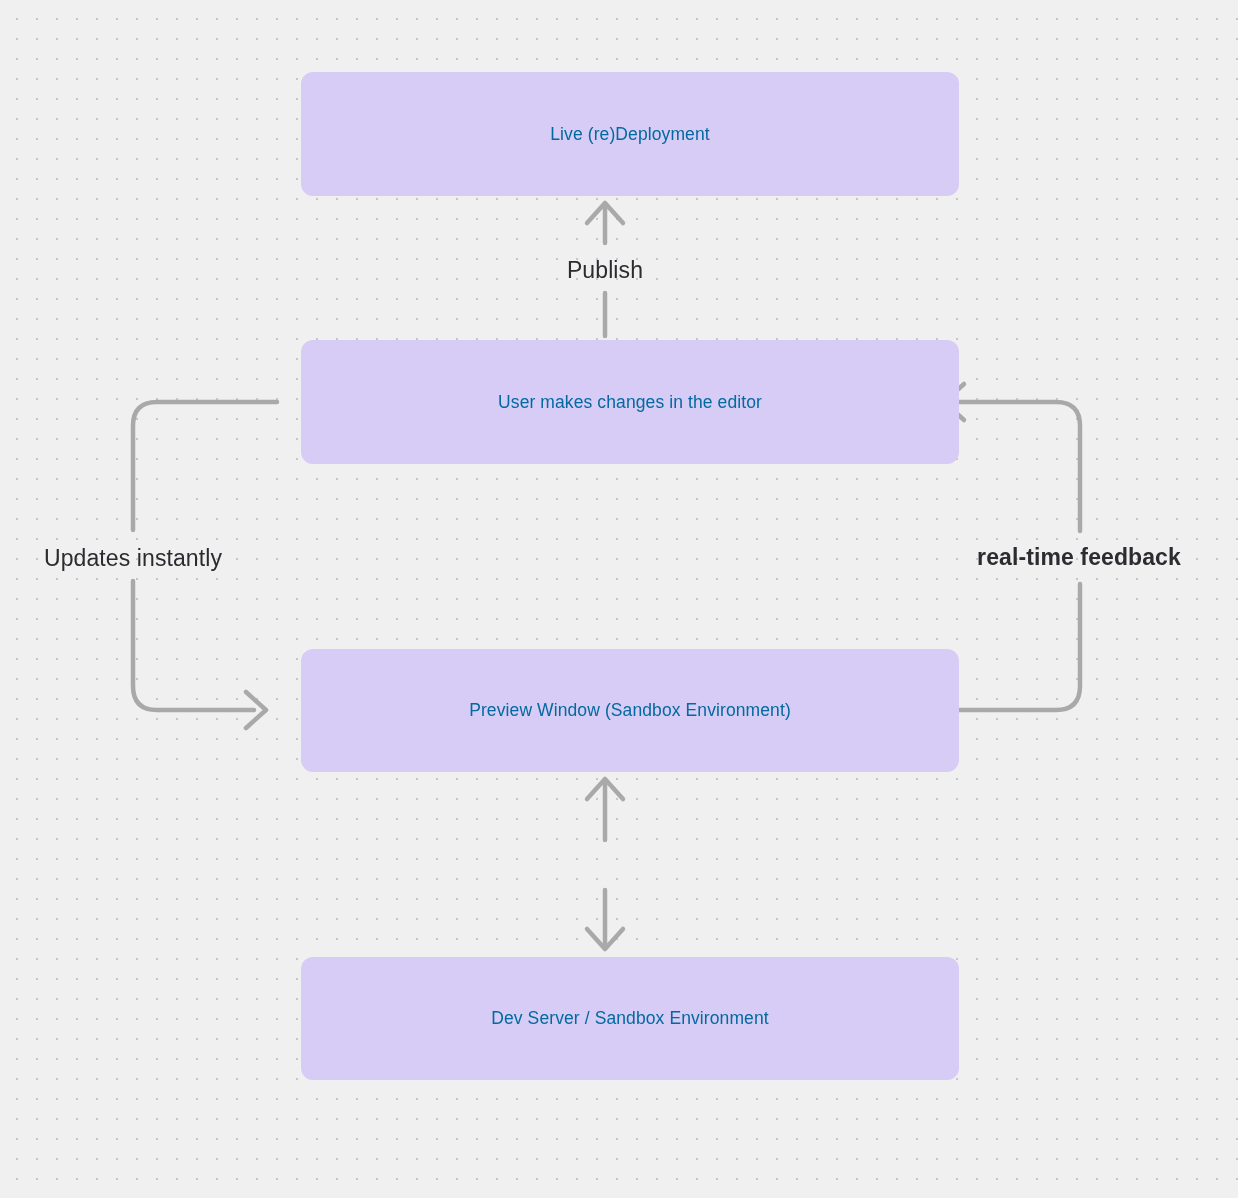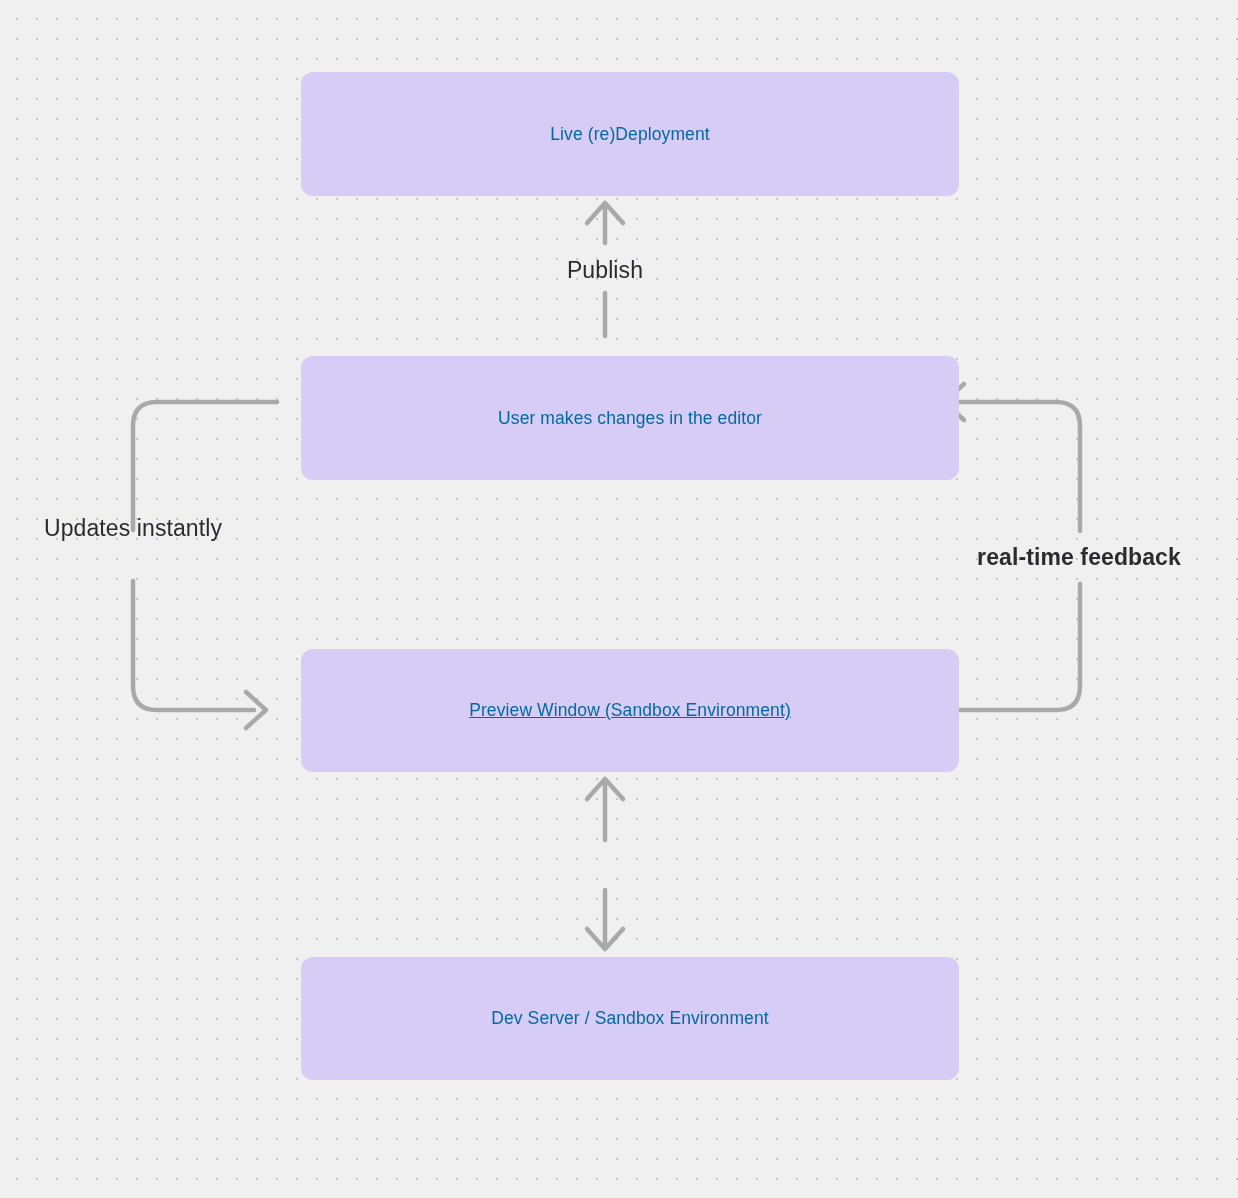--- a/index.html
+++ b/index.html
@@ -42,33 +42,33 @@
     border-radius: 12px;
     display: flex;
     align-items: center;
     justify-content: center;
     font-size: 17.5px;
     color: #0369a1;
     letter-spacing: 0.1px;
     margin-left: 24px;
   }
   .node-1 { top: 72px; }
-  .node-2 { top: 356px; }
-  .node-3 { top: 649px; height: 123px; text-decoration: underline; }
+  .node-2 { top: 340px; }
+  .node-3 { top: 649px; height: 123px; }
   .node-4 { top: 957px; height: 123px; }
   .edge-label {
     position: absolute;
     transform: translate(-50%, -50%);
     font-size: 23px;
     color: #2b2b30;
     white-space: nowrap;
     letter-spacing: 0.1px;
   }
   .label-publish   { left: 605px;  top: 270px; }
-  .label-updates   { left: 133px;  top: 528px; }
+  .label-updates   { left: 133px;  top: 558px; }
   .label-feedback  { left: 1079px; top: 557px; font-weight: bold; }
   .label-spun      { left: 606px;  top: 866px; }
 </style>
 </head>
 <body>
 
 <div class="canvas">
 
   <svg class="edges-svg" viewBox="0 0 1238 1198" xmlns="http://www.w3.org/2000/svg">
 

